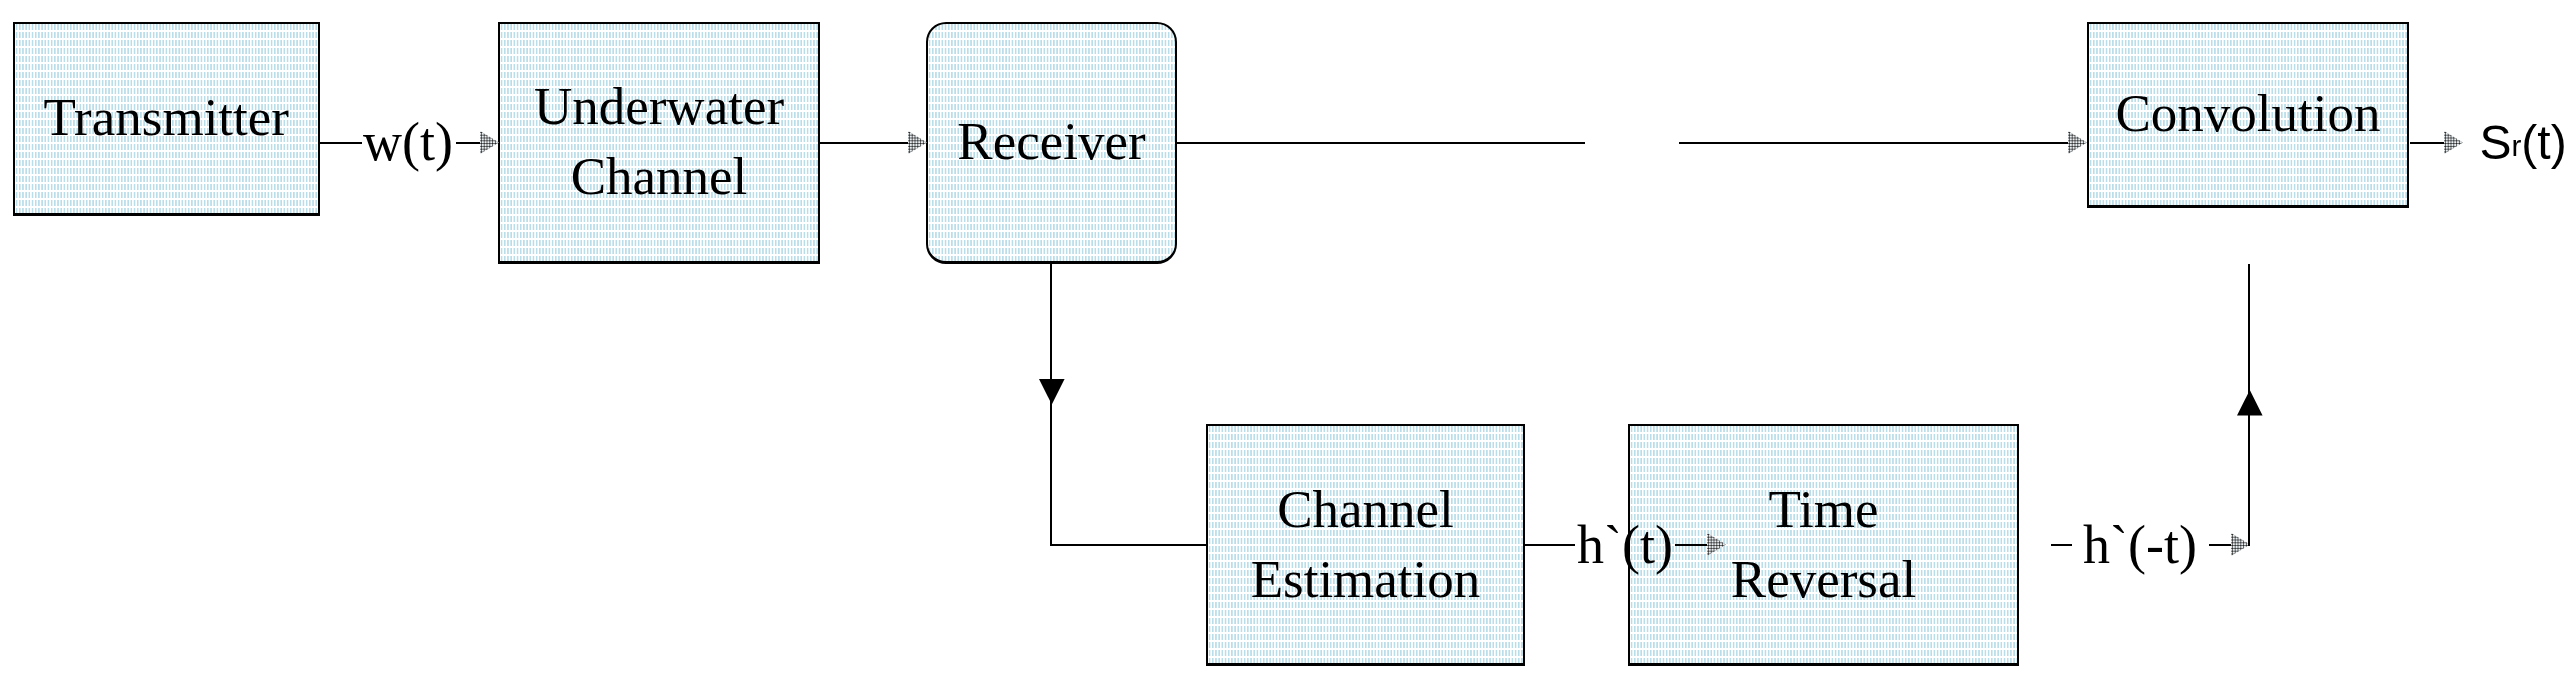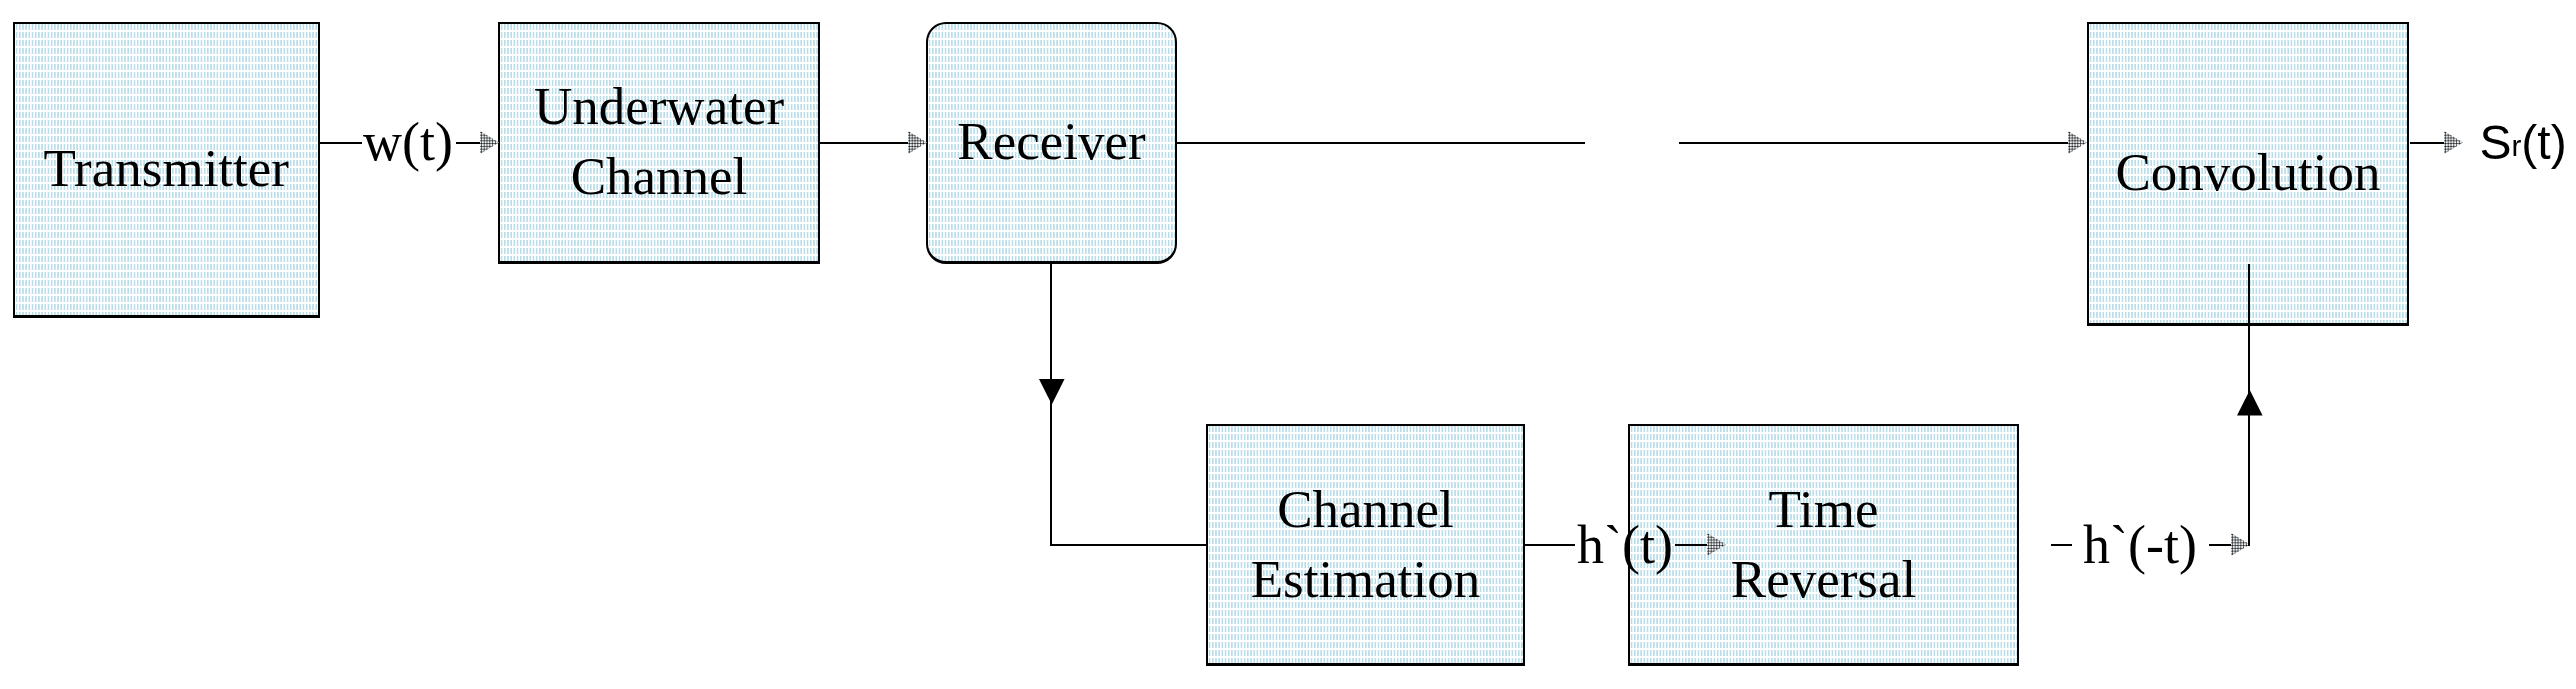--- a/index.html
+++ b/index.html
@@ -48,34 +48,34 @@
     background-color:#e9eef1;
     background-image:radial-gradient(#1a1a1a 0.9px, rgba(255,255,255,0) 1px);
     background-size:2.8px 2.8px;
   }
 </style>
 </head>
 <body>
 
 <div id="canvas">
 
-  <div class="box" style="left:12.8px;top:21.6px;width:307px;height:296px;">
+  <div class="box" style="left:12.8px;top:21.6px;width:307px;height:194px;">
     <span>Transmitter</span>
   </div>
 
   <div class="box" style="left:498px;top:21.6px;width:322px;height:242px;text-align:right;">
     <span>Underwater</span>
     <span>Channel</span>
   </div>
 
   <div class="box" style="left:926px;top:21.6px;width:251px;height:242px;border-radius:20px;">
     <span>Receiver</span>
   </div>
 
-  <div class="box" style="left:2087px;top:21.6px;width:322px;height:304px;">
+  <div class="box" style="left:2087px;top:21.6px;width:322px;height:186px;">
     <span>Convolution</span>
   </div>
 
   <div class="box" style="left:1206px;top:424px;width:319px;height:242px;">
     <span>Channel</span>
     <span>Estimation</span>
   </div>
 
   <div class="box" style="left:1628px;top:424px;width:391px;height:242px;">
     <span>Time</span>

